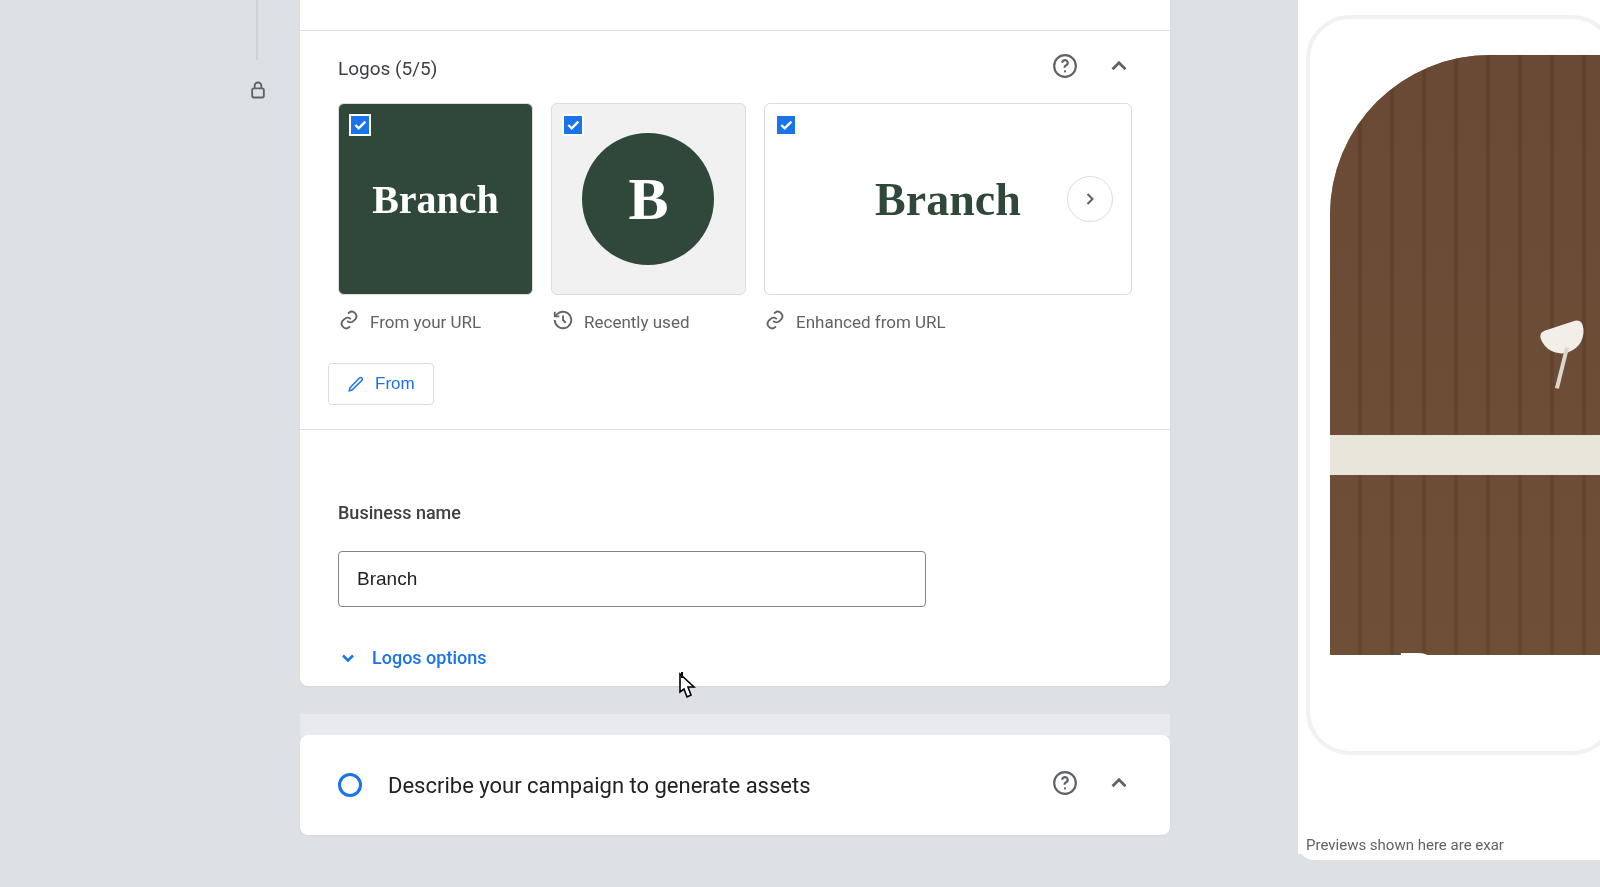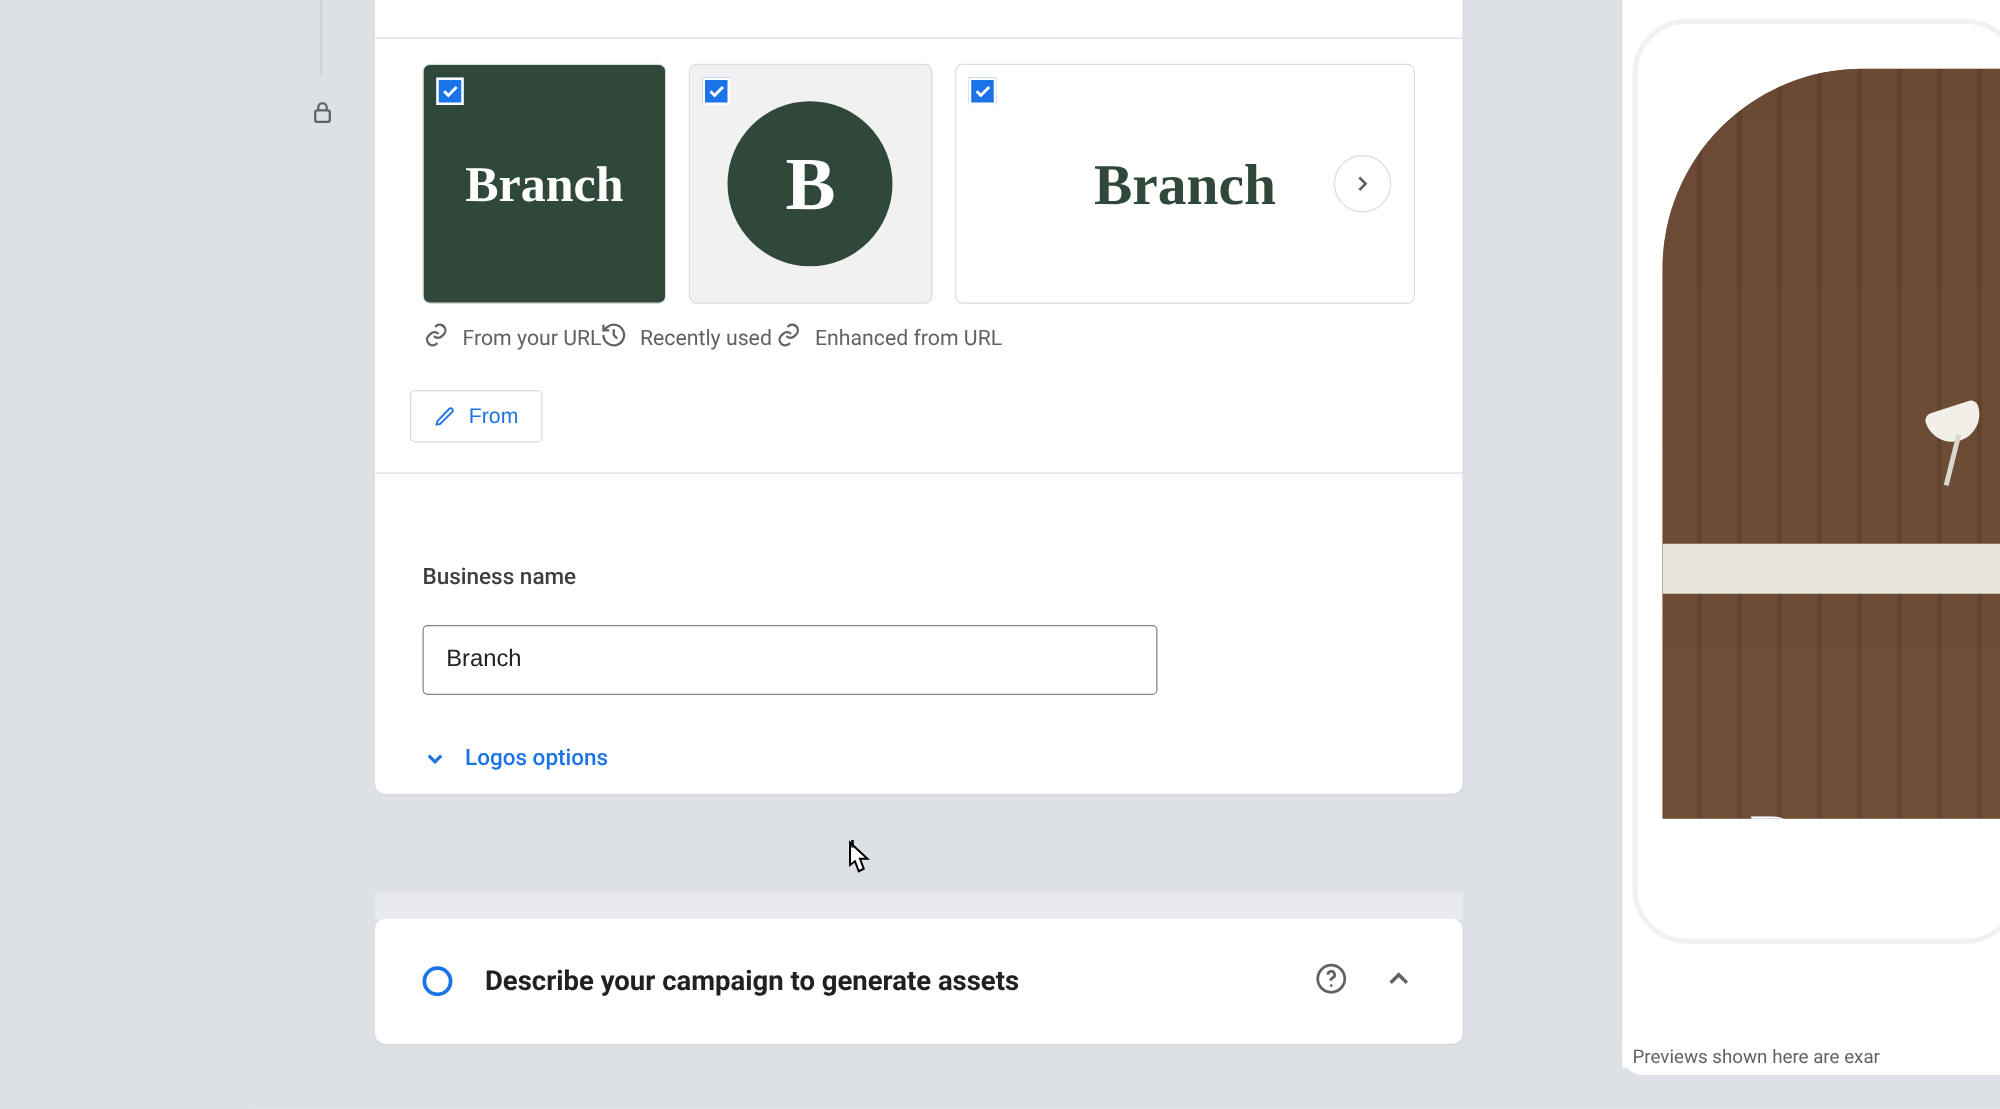--- a/index.html
+++ b/index.html
@@ -136,20 +136,21 @@
     display: flex;
     align-items: center;
     justify-content: center;
     color: #5f6368;
     cursor: pointer;
     top: 50%;
     transform: translateY(-50%);
   }
   .caption-row {
     display: flex;
+    gap: 72px;
     padding: 14px 38px 0 38px;
     color: #5f6368;
     font-size: 17px;
     text-align: right;
   }
   .caption-row .cap {
     display: flex;
     align-items: center;
     gap: 10px;
   }
@@ -219,21 +220,20 @@
     box-shadow: 0 1px 2px rgba(0,0,0,0.05);
     display: flex;
     align-items: center;
     padding: 0 38px;
     justify-content: space-between;
   }
   .describe-left {
     display: flex;
     align-items: center;
     gap: 26px;
-    font-weight: bold;
   }
   .radio-empty {
     width: 24px;
     height: 24px;
     border: 3px solid #1a73e8;
     border-radius: 50%;
   }
   .describe-title {
     font-size: 22px;
     color: #202124;
@@ -341,20 +341,37 @@
   <svg width="20" height="24" viewBox="0 0 24 24" fill="none" stroke="#5f6368" stroke-width="2.2">
     <rect x="5" y="10" width="14" height="11" rx="2"></rect>
     <path d="M8 10V7a4 4 0 0 1 8 0v3"></path>
   </svg>
 </div>
 
 <div class="main-card">
   <div class="card-top-pad"></div>
   <div class="section-divider"></div>
 
+  <div class="logos-header">
+    <div class="logos-title">Logos (5/5)</div>
+    <div class="header-icons">
+      <span class="icon-btn">
+        <svg width="26" height="26" viewBox="0 0 24 24" fill="none" stroke="#5f6368" stroke-width="2">
+            <circle cx="12" cy="12" r="10"></circle>
+            <path d="M9.5 9a2.5 2.5 0 1 1 3.5 2.3c-.9.5-1.5 1-1.5 2.2"></path>
+            <circle cx="12" cy="17" r="1" fill="#5f6368" stroke="none"></circle>
+          </svg>
+      </span>
+      <span class="icon-btn">
+        <svg width="26" height="26" viewBox="0 0 24 24" fill="none" stroke="#5f6368" stroke-width="2.5">
+            <path d="M6 15l6-6 6 6"></path>
+          </svg>
+      </span>
+    </div>
+  </div>
 
   <div class="logo-row">
     <div class="logo-tile dark">
       <div class="logo-check">
         <svg width="16" height="16" viewBox="0 0 24 24" fill="none" stroke="#fff" stroke-width="3.5">
             <path d="M5 12l5 5L20 7"></path>
           </svg>
       </div>
       <span class="brand-text-white">Branch</span>
     </div>

